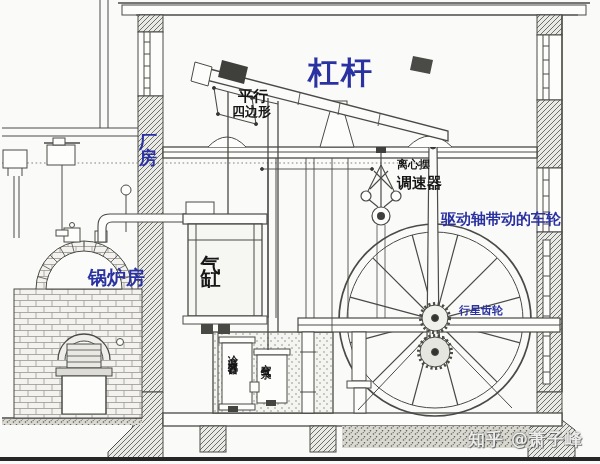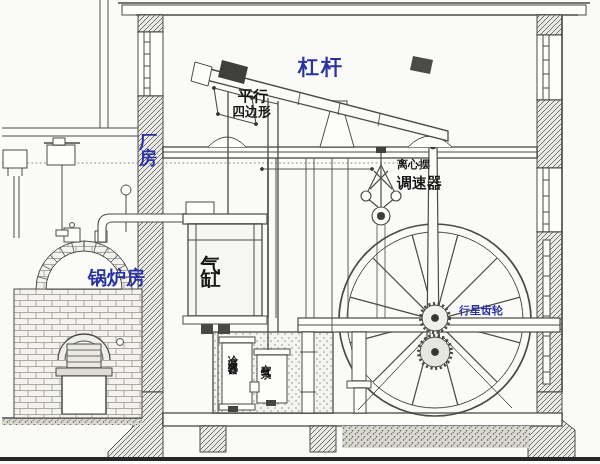--- a/index.html
+++ b/index.html
@@ -212,35 +212,37 @@
       <circle cx="381" cy="216" r="4" fill="#3f3f3c" stroke="none"></circle>
       <path d="M377,225 V318 M385,225 V318" stroke-width="0.8"></path>
       <path d="M262,169 H372" stroke-width="0.9"></path>
       <circle cx="262" cy="169" r="1.5" fill="#333330"></circle>
       <circle cx="372" cy="169" r="1.5" fill="#333330"></circle>
     </g>
 
   </g>
 </svg>
 
-<div class="lbl blue" style="left:298px;top:57px;font-size:21px;letter-spacing:2px;">杠杆</div>
+<div class="lbl blue" style="left:308px;top:57px;font-size:31px;letter-spacing:2px;">杠杆</div>
 
 <div class="lbl blk" style="left:238px;top:89px;font-size:15px;">平行</div>
 <div class="lbl blk" style="left:232px;top:105px;font-size:13px;">四边形</div>
 
 <div class="lbl blue v" style="left:139px;top:119px;font-size:18px;letter-spacing:14px;">厂房</div>
 
 <div class="lbl blk" style="left:397px;top:159px;font-size:11px;text-align:center;">离心摆</div>
 <div class="lbl blk" style="left:397px;top:176px;font-size:15px;">调速器</div>
 
+<div class="lbl blue" style="left:441px;top:212px;font-size:15px;">驱动轴带动的车轮</div>
 
 <div class="lbl blk v" style="left:201px;top:239px;font-size:20px;letter-spacing:13px;">气缸</div>
 
 <div class="lbl blue" style="left:55px;top:268px;font-size:19px;margin-left:33px;">锅炉房</div>
 
 <div class="lbl blue" style="left:459px;top:305px;font-size:11px;">行星齿轮</div>
 
 <div class="lbl blk v" style="left:228px;top:347px;font-size:10.5px;letter-spacing:3px;">冷凝容器</div>
 
 <div class="lbl blk v" style="left:261px;top:355px;font-size:10.5px;letter-spacing:3px;">空气泵</div>
 
+<div class="wm">知乎 @萧子峰</div>
 
 </div>
 
 </body></html>

